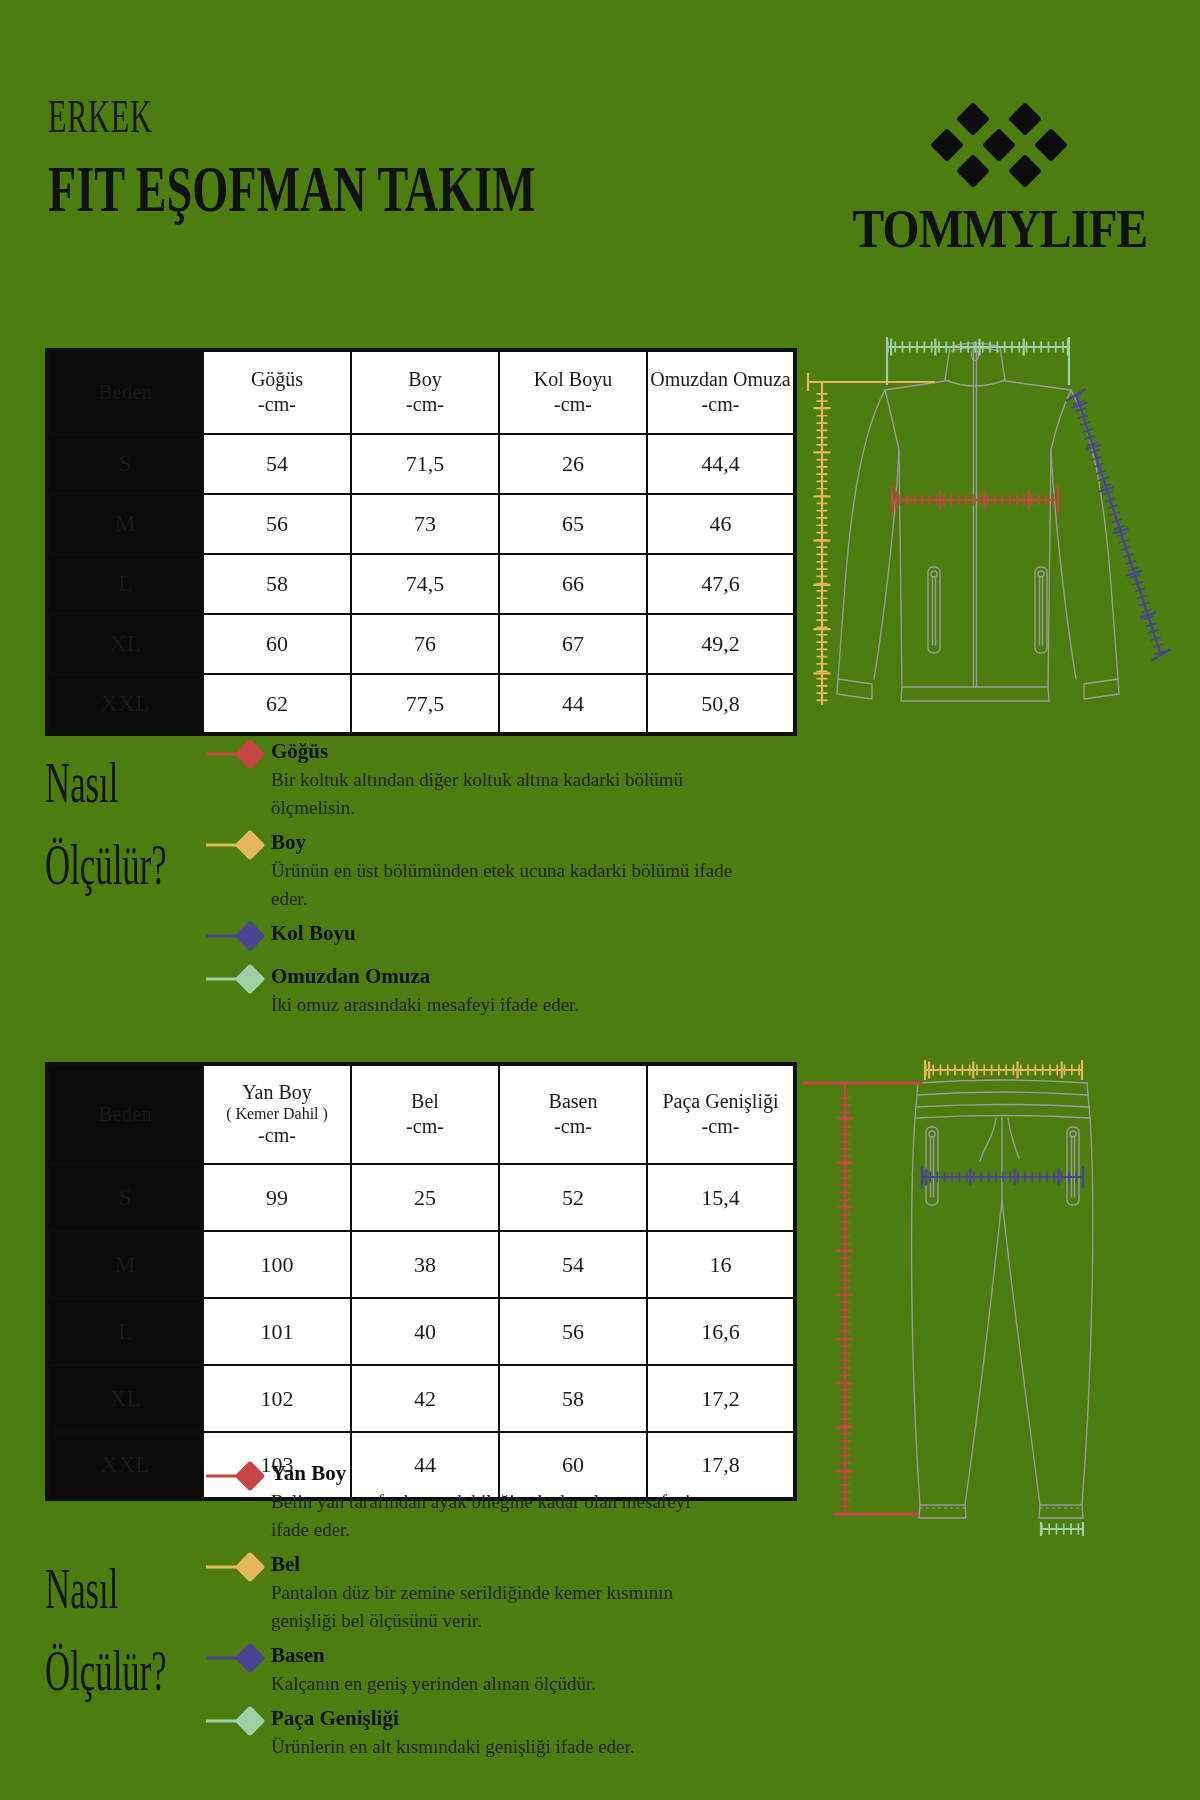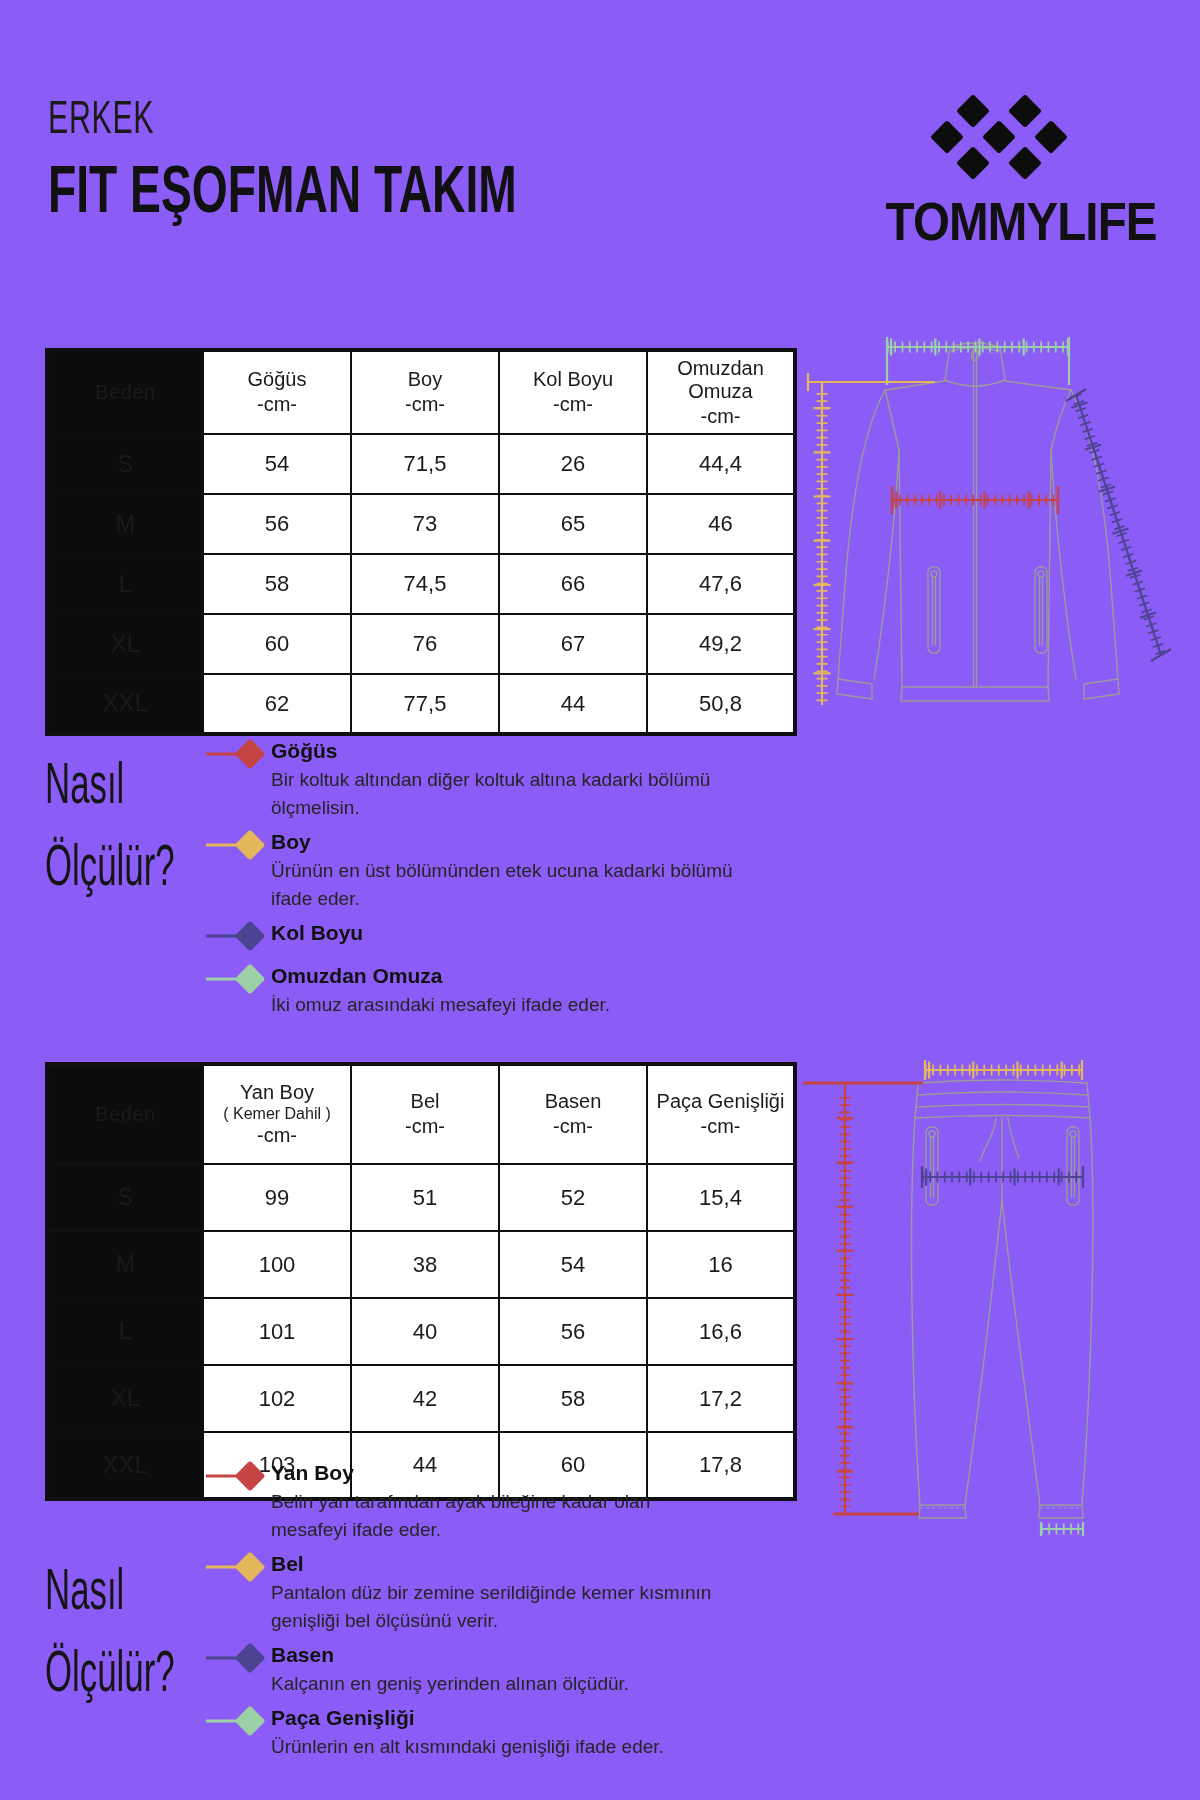--- a/index.html
+++ b/index.html
@@ -1,26 +1,26 @@
 <!DOCTYPE html>
 <html style="--c-red: #c64444; --c-yellow: #e3b75a; --c-purple: #4c4391; --c-green: #9cd1a7; --c-black: #0d0d0d;"><head>
 <meta charset="utf-8">
 <style>
   html,body{margin:0;padding:0;background:#fff;}
-  .page{position:relative;width:1200px;height:1800px;background:#8b5cf6;
-        font-family:Liberation Sans, sans-serif;color:#111;overflow:hidden;}
+  .page{position:relative;width:1200px;height:1800px;background:#4d7c0f;
+        font-family:Liberation Serif, serif;color:#111;overflow:hidden;}
 
   
   .hdr{position:absolute;left:48px;top:94px;}
   .hdr-sub{font-size:46px;font-weight:400;line-height:1;letter-spacing:1px;color:#1a1a1a;
            transform:scaleX(.66);transform-origin:0 0;white-space:nowrap;}
   .hdr-main{font-size:66px;font-weight:700;line-height:1;margin-top:16px;
             transform:scaleX(.70);transform-origin:0 0;white-space:nowrap;}
 
-  .brand{position:absolute;left:822px;top:84px;width:356px;text-align:right;}
+  .brand{position:absolute;left:822px;top:92px;width:356px;text-align:center;}
   .brand-diamonds{display:block;margin:0 auto;}
   .brand-diamonds rect{fill:var(--c-black,#0d0d0d);}
   .brand-name{font-size:54px;font-weight:700;line-height:1;margin-top:6px;letter-spacing:-1px;
               transform:scaleX(.88);transform-origin:50% 0;white-space:nowrap;}
 
   
   .sizetable{position:absolute;left:45px;border-collapse:collapse;table-layout:fixed;
              border:4px solid #0f0f0f;background:#fff;}
   .sizetable th,.sizetable td{border:2px solid #0f0f0f;text-align:center;vertical-align:middle;
              padding:0;font-weight:400;color:#1b1b1b;}
@@ -255,21 +255,21 @@
         <tr class="hrow">
       <th class="sizecol">Beden</th>
       <th><span>Yan Boy</span><span class="sub">( Kemer Dahil )</span><span class="unit">-cm-</span></th>
       <th><span>Bel</span><span class="unit">-cm-</span></th>
       <th><span>Basen</span><span class="unit">-cm-</span></th>
       <th><span>Paça Genişliği</span><span class="unit">-cm-</span></th>
     </tr>
     <tr class="drow">
       <td class="sizecol">S</td>
       <td class="val">99</td>
-      <td class="val">51</td>
+      <td class="val">25</td>
       <td class="val">52</td>
       <td class="val">15,4</td>
     </tr>
     <tr class="drow">
       <td class="sizecol">M</td>
       <td class="val">100</td>
       <td class="val">38</td>
       <td class="val">54</td>
       <td class="val">16</td>
     </tr>

